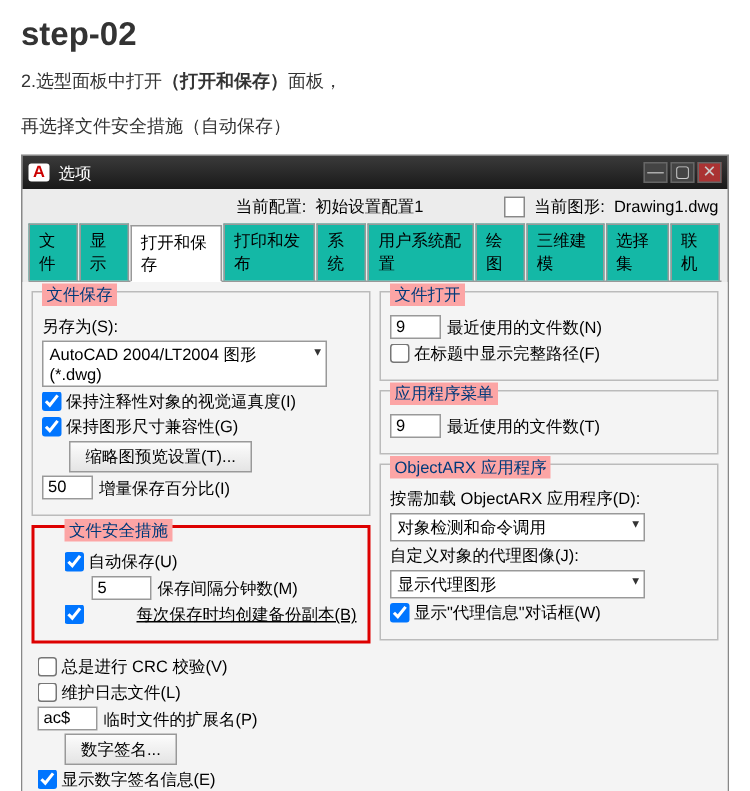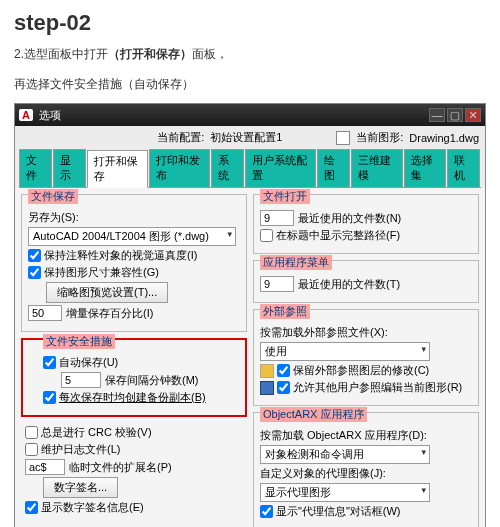--- a/index.html
+++ b/index.html
@@ -30,21 +30,21 @@
   .group-inner { margin-top: -8px; }
   .row { display: flex; align-items: center; gap: 4px; margin: 2px 0; font-size: 11px;}
   .row label { white-space: nowrap; }
   input.text { border: 1px solid #999; padding: 1px 3px; font-size: 11px; background:#fff;}
   .btn { border: 1px solid #999; background: linear-gradient(#fcfcfc,#e4e4e4); padding: 2px 10px; font-size: 11px; cursor: pointer; }
   .chk { display: flex; align-items: center; gap: 3px; margin: 2px 0; font-size: 11px;}
   .chk input { margin: 0; }
   .indent { margin-left: 18px; }
   .red-box { border: 2px solid #d00; padding-left: 20px; }
   .arrow-svg { position: absolute; pointer-events: none; }
-  .u { text-decoration: underline; }
+  .u { text-decoration: underline; margin-left: 32px; }
   .small-icon { width:14px; height:14px; display:inline-block; background:#f0c040; border:1px solid #aa8; vertical-align:middle;}
   .small-icon.blue { background:#4070c0; border-color:#246;}
   .small-icon.pg { background:#fff; border:1px solid #888;}
 </style>
 </head>
 <body>
 
 <div class="page">
   <div class="step-title">step-02</div>
   <p class="desc">
@@ -99,21 +99,21 @@
       <div class="body">
 
         <div class="col">
           <div class="group">
             <span class="glabel">文件保存</span>
             <div class="group-inner">
               <div class="row">
                   <label>另存为(S):</label>
                 </div>
               <div class="row">
-                  <div class="combo" style="width:208px;">AutoCAD 2004/LT2004 图形 (*.dwg)</div>
+                  <div class="combo" style="width:190px;">AutoCAD 2004/LT2004 图形 (*.dwg)</div>
                 </div>
               <div class="chk">
                   <input type="checkbox" checked="" style="">
                   <label>保持注释性对象的视觉逼真度(I)</label>
                 </div>
               <div class="chk">
                   <input type="checkbox" checked="" style="">
                   <label>保持图形尺寸兼容性(G)</label>
                 </div>
               <div class="row indent">
@@ -183,41 +183,20 @@
           <div class="group">
             <span class="glabel">应用程序菜单</span>
             <div class="group-inner">
               <div class="row">
                   <input class="text" style="width: 34px;" value="9">
                   <label>最近使用的文件数(T)</label>
                 </div>
             </div>
           </div>
           <div class="group">
-            <span class="glabel">外部参照</span>
-            <div class="group-inner">
-              <div class="row">
-                  <label>按需加载外部参照文件(X):</label>
-                </div>
-              <div class="row">
-                  <div class="combo" style="width:170px;">使用</div>
-                </div>
-              <div class="chk">
-                  <span class="small-icon"></span>
-                  <input type="checkbox" checked="" style="">
-                  <label>保留外部参照图层的修改(C)</label>
-                </div>
-              <div class="chk">
-                  <span class="small-icon blue"></span>
-                  <input type="checkbox" checked="" style="">
-                  <label>允许其他用户参照编辑当前图形(R)</label>
-                </div>
-            </div>
-          </div>
-          <div class="group">
             <span class="glabel">ObjectARX 应用程序</span>
             <div class="group-inner">
               <div class="row">
                   <label>按需加载 ObjectARX 应用程序(D):</label>
                 </div>
               <div class="row">
                   <div class="combo" style="width:170px;">对象检测和命令调用</div>
                 </div>
               <div class="row">
                   <label>自定义对象的代理图像(J):</label>

